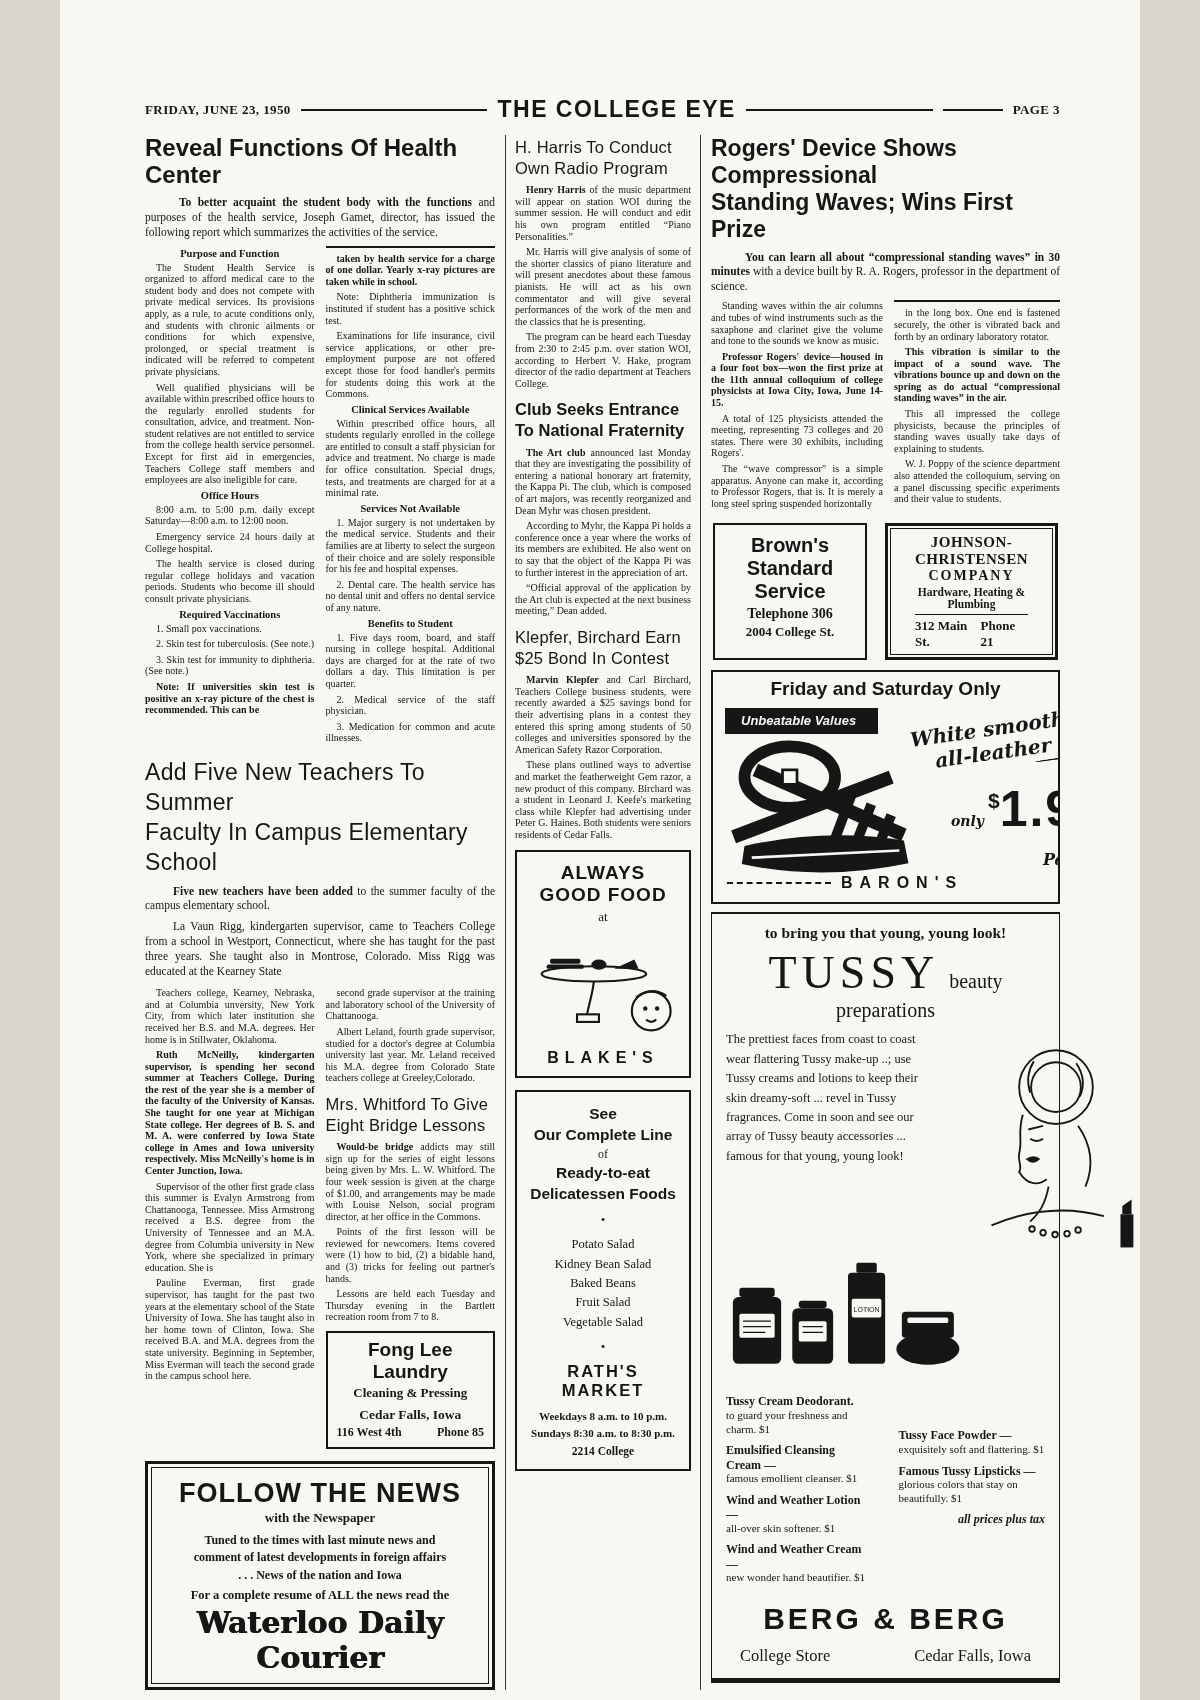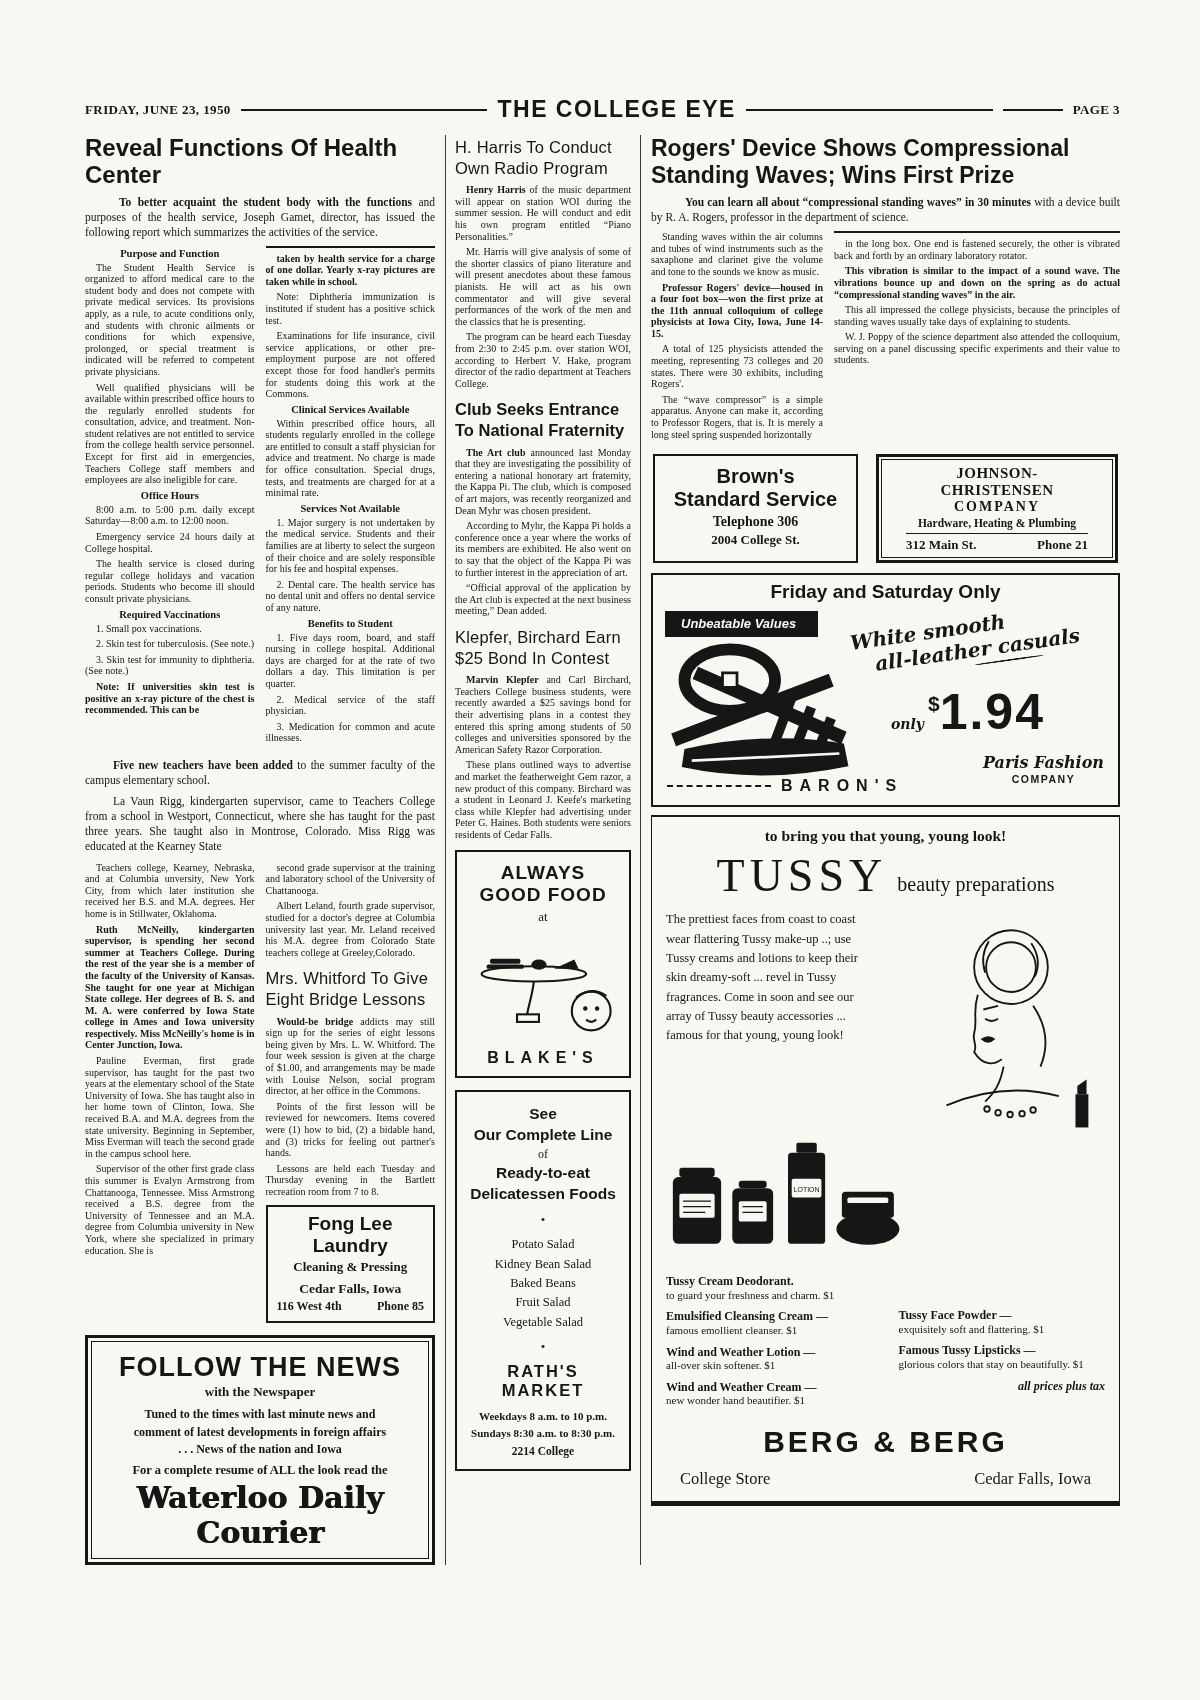--- a/index.html
+++ b/index.html
@@ -1,17 +1,17 @@
 <!DOCTYPE html>
 <html><head>
 <meta charset="utf-8">
 <style>
   *{box-sizing:border-box;margin:0;padding:0;}
   html,body{background:#d8d5cd;}
-  .page{position:relative;width:1200px;height:1700px;margin:0 auto;background:#f8f7f2;color:#161616;
+  .page{position:relative;width:1080px;height:1700px;margin:0 auto;background:#f8f7f2;color:#161616;
         font-family:"Liberation Serif",serif;overflow:hidden;padding:96px 80px 36px 85px;}
   
   .hdr{display:flex;align-items:center;gap:10px;font-size:13px;font-weight:700;}
   .hdr-date{white-space:nowrap;letter-spacing:.4px;}
   .hdr-page{white-space:nowrap;letter-spacing:.4px;}
   .hrule{flex:1;border-top:2px solid #161616;height:0;}
   .hrule.short{flex:0 0 60px;}
   .hdr-mast{font-family:"Liberation Sans",sans-serif;font-weight:700;font-size:23px;letter-spacing:1.5px;white-space:nowrap;}
   
   .cols{display:flex;margin-top:12px;align-items:stretch;}
@@ -166,28 +166,29 @@
             <p class="p"><b></b><span>2. Dental care. The health service has no dental unit and offers no dental service of any nature.</span></p>
             <h4 class="sub">Benefits to Student</h4>
             <p class="p"><b></b><span>1. Five days room, board, and staff nursing in college hospital. Additional days are charged for at the rate of two dollars a day. This limitation is per quarter.</span></p>
             <p class="p"><b></b><span>2. Medical service of the staff physician.</span></p>
             <p class="p"><b></b><span>3. Medication for common and acute illnesses.</span></p>
           </div>
         </div>
       </article>
 
       <article class="art">
+        <h1 class="h-teach"><span>Add Five New Teachers To Summer</span><br><span>Faculty In Campus Elementary School</span></h1>
         <p class="lead" style="text-indent:28px"><b>Five new teachers have been added</b><span> to the summer faculty of the campus elementary school.</span></p>
         <p class="lead" style="text-indent:28px;margin-bottom:8px">La Vaun Rigg, kindergarten supervisor, came to Teachers College from a school in Westport, Connecticut, where she has taught for the past three years. She taught also in Montrose, Colorado. Miss Rigg was educated at the Kearney State</p>
         <div class="tc">
           <div class="col">
             <p class="p"><b></b><span>Teachers college, Kearney, Nebraska, and at Columbia unversity, New York City, from which later institution she received her B.S. and M.A. degrees. Her home is in Stillwater, Oklahoma.</span></p>
             <p class="p"><b>Ruth McNeilly, kindergarten supervisor, is spending her second summer at Teachers College. During the rest of the year she is a member of the faculty of the University of Kansas. She taught for one year at Michigan State college. Her degrees of B. S. and M. A. were conferred by Iowa State college in Ames and Iowa university respectively. Miss McNeilly's home is in Center Junction, Iowa.</b><span></span></p>
+            <p class="p"><b></b><span>Supervisor of the other first grade class this summer is Evalyn Armstrong from Chattanooga, Tennessee. Miss Armstrong received a B.S. degree from the University of Tennessee and an M.A. degree from Columbia university in New York, where she specialized in primary education. She is</span></p>
             <p class="p"><b></b><span>Pauline Everman, first grade supervisor, has taught for the past two years at the elementary school of the State University of Iowa. She has taught also in her home town of Clinton, Iowa. She received B.A. and M.A. degrees from the state university. Beginning in September, Miss Everman will teach the second grade in the campus school here.</span></p>
-            <p class="p"><b></b><span>Supervisor of the other first grade class this summer is Evalyn Armstrong from Chattanooga, Tennessee. Miss Armstrong received a B.S. degree from the University of Tennessee and an M.A. degree from Columbia university in New York, where she specialized in primary education. She is</span></p>
           </div>
           <div class="col">
             <p class="p"><b></b><span>second grade supervisor at the training and laboratory school of the University of Chattanooga.</span></p>
             <p class="p"><b></b><span>Albert Leland, fourth grade supervisor, studied for a doctor's degree at Columbia university last year. Mr. Leland received his M.A. degree from Colorado State teachers college at Greeley,Colorado.</span></p>
 
             <article>
               <h2 class="h-med" style="margin-top:10px"><span>Mrs. Whitford To Give</span><br><span>Eight Bridge Lessons</span></h2>
               <p class="p"><b>Would-be bridge</b><span> addicts may still sign up for the series of eight lessons being given by Mrs. L. W. Whitford. The four week session is given at the charge of $1.00, and arrangements may be made with Louise Nelson, social program director, at her office in the Commons.</span></p>
               <p class="p">Points of the first lesson will be reviewed for newcomers. Items covered were (1) how to bid, (2) a bidable hand, and (3) tricks for feeling out partner's hands.</p>
               <p class="p">Lessons are held each Tuesday and Thursday evening in the Bartlett recreation room from 7 to 8.</p>
@@ -204,21 +205,21 @@
             </div>
           </div>
         </div>
       </article>
 
       <div class="follow">
         <div class="follow-in">
           <div class="fn1">FOLLOW THE NEWS</div>
           <div class="fn2">with the Newspaper</div>
           <div class="fn-body">Tuned to the times with last minute news and comment of latest developments in foreign affairs . . . News of the nation and Iowa</div>
-          <div class="fn4">For a complete resume of ALL the look read the</div>
+          <div class="fn4">For a complete resume of ALL the news read the</div>
           <div class="fn-logo">Waterloo Daily Courier</div>
 
         </div>
       </div>
 
     </div>
 
     <div class="c-mid">
 
       <article class="art">

